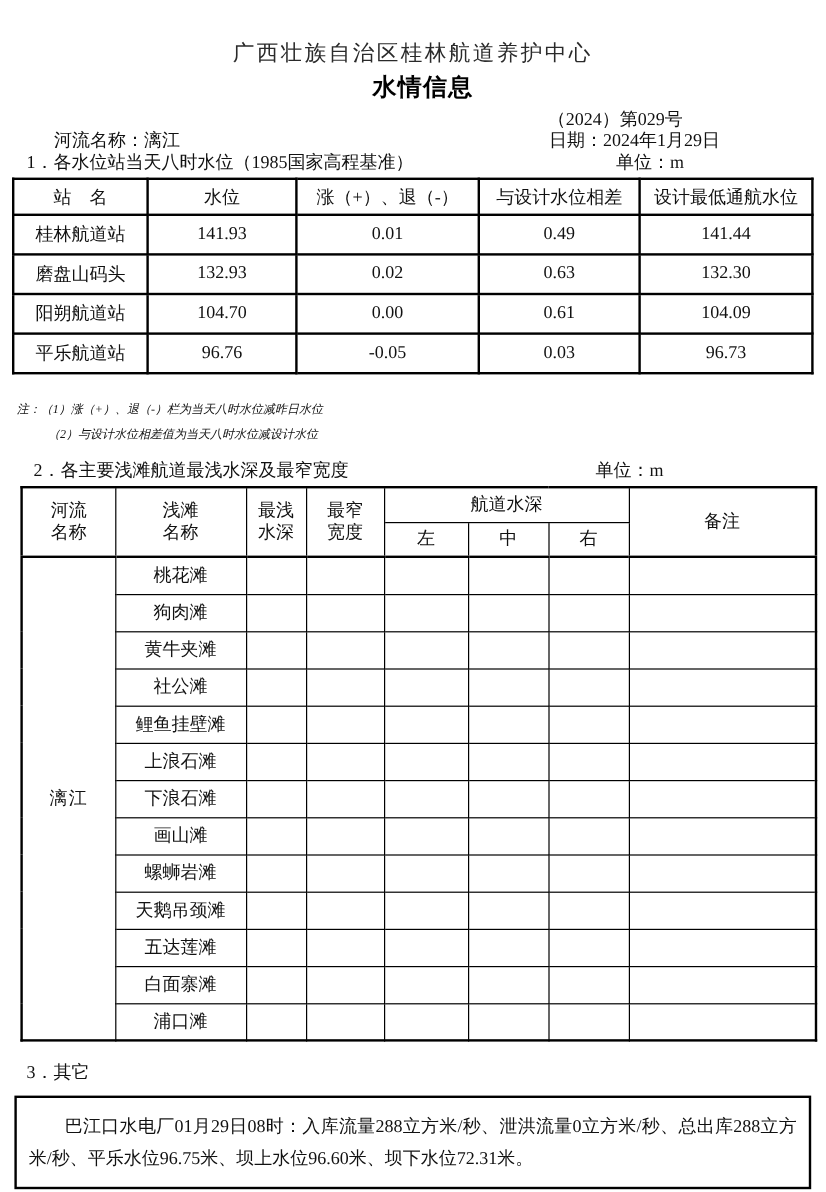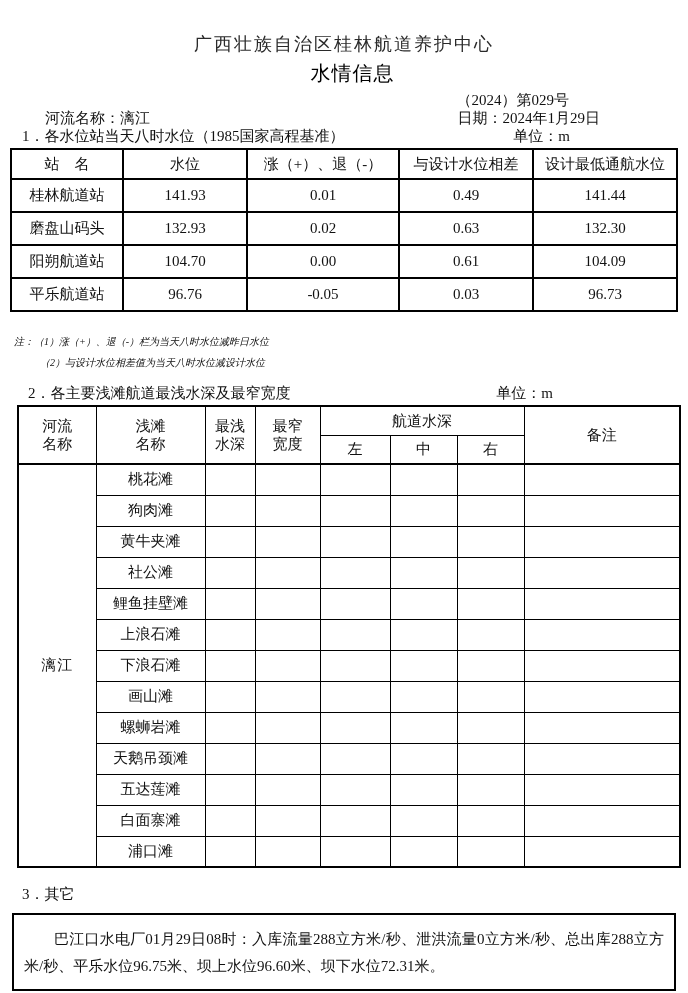--- a/index.html
+++ b/index.html
@@ -17,21 +17,21 @@
     text-align:center;
     font-size:18px;
     letter-spacing:2px;
     color:#2a2a2a;
     line-height:22px;
   }
   .doc-title{
     margin-top:4px;
     text-align:center;
     font-size:20px;
-    font-weight:normal;
+    font-weight:bold;
     letter-spacing:1px;
     line-height:28px;
     color:#000;
     padding-left:17px;
   }
   .issue-line{
     margin-top:4px;
     text-align:right;
     padding-right:119px;
     font-size:15px;

